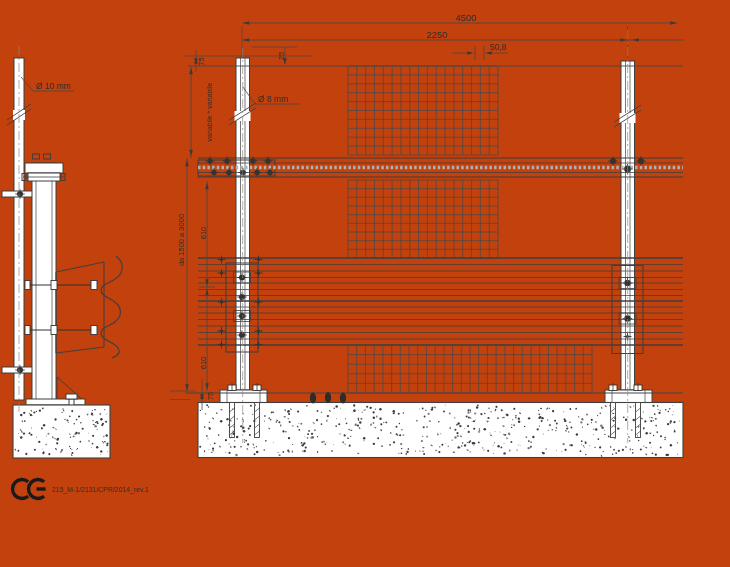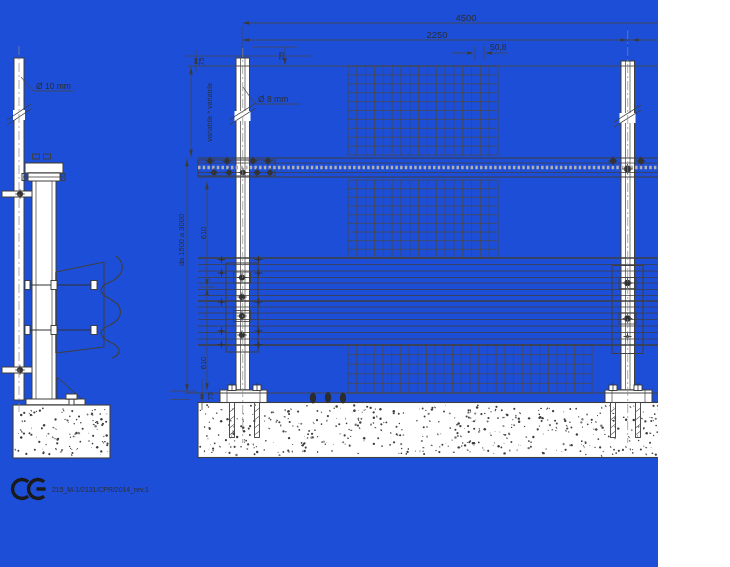--- a/index.html
+++ b/index.html
@@ -1,16 +1,16 @@
 <!DOCTYPE html>
 <html><head>
 <meta charset="utf-8">
 <style>
   html,body{margin:0;padding:0;background:#fff;}
-  .stage{position:relative;width:658px;height:567px;background:#1d4ed8;overflow:hidden;
+  .stage{position:relative;width:730px;height:567px;background:#c2410c;overflow:hidden;
          font-family:"Liberation Sans", sans-serif;}
   svg text{fill:#2e2e2e;}
   .lbl{font-family:"Liberation Sans", sans-serif;}
 </style>
 </head>
 <body>
 
 <div class="stage">
 <svg id="dwg" width="730" height="567" viewBox="0 0 730 567">
 

